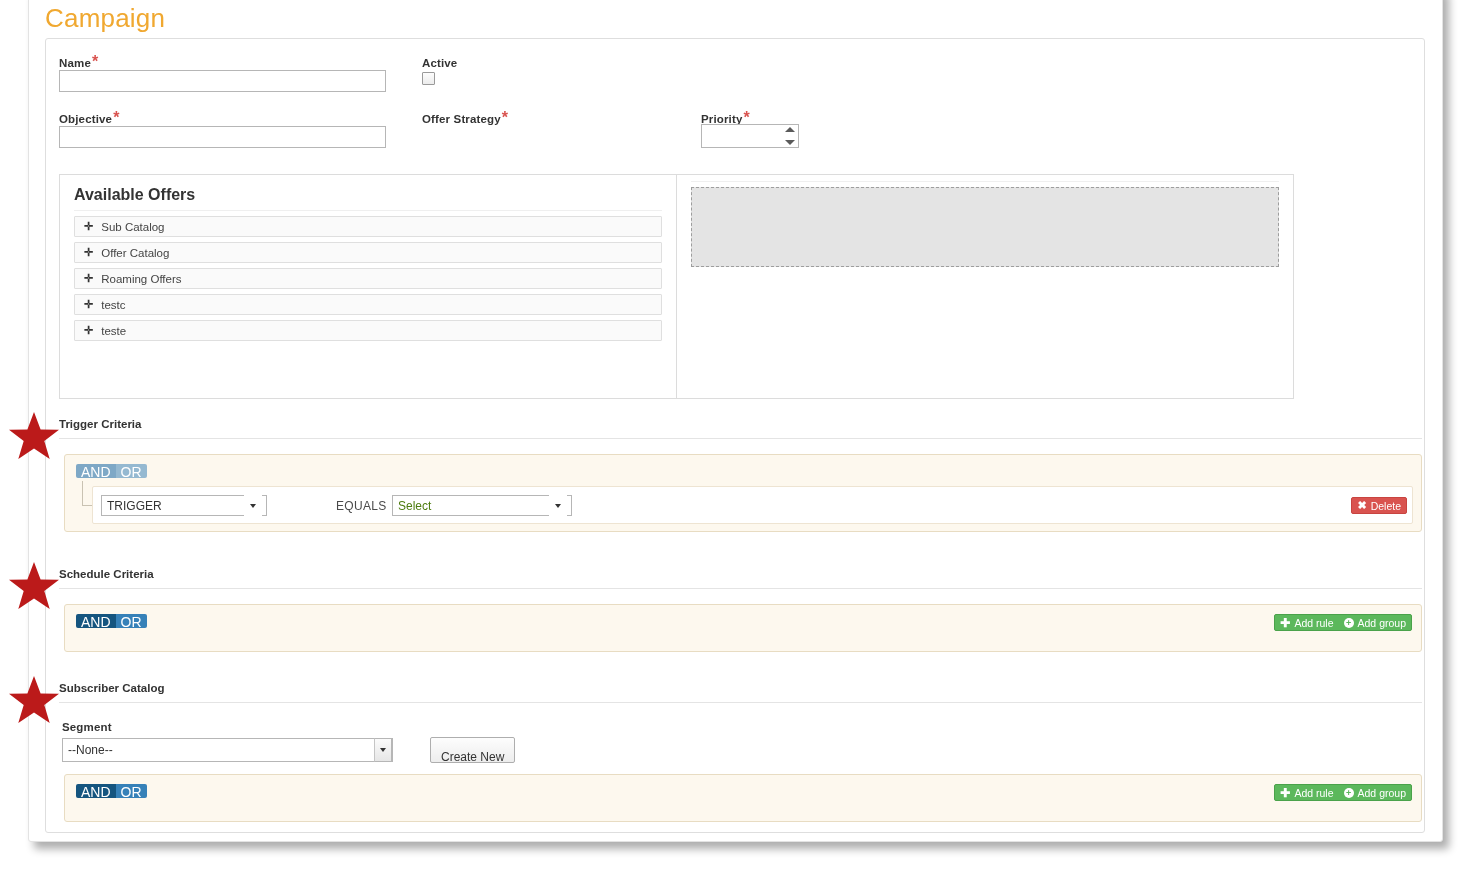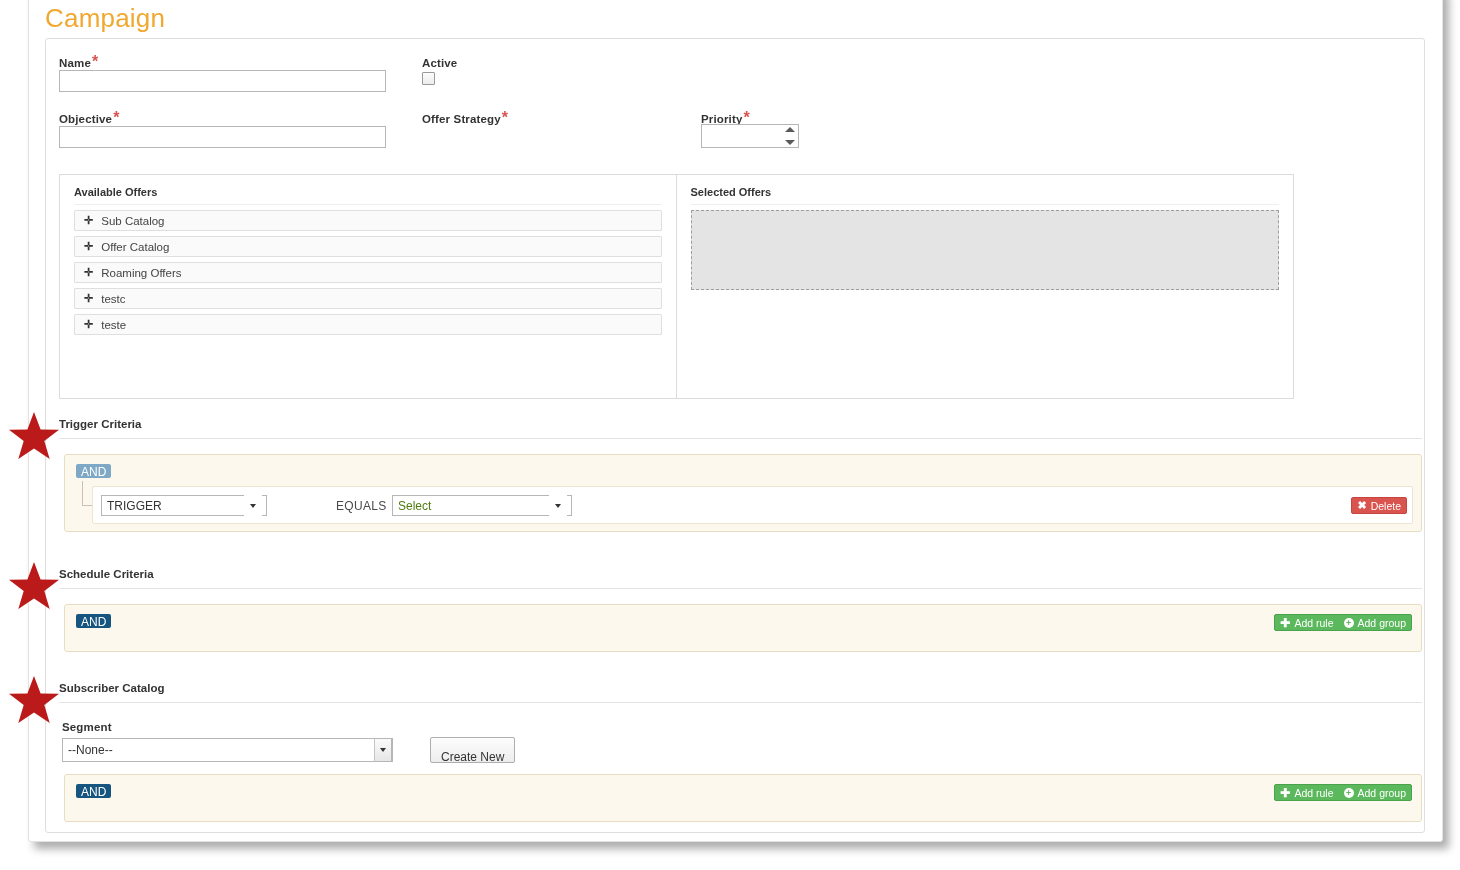--- a/index.html
+++ b/index.html
@@ -112,21 +112,21 @@
   .dual {
     position: absolute;
     left: 13px; top: 135px;
     width: 1235px; height: 225px;
     border: 1px solid #dcdcdc;
     display: flex;
   }
   .dual-col { position: relative; height: 100%; }
   .dual-left { width: 617px; border-right: 1px solid #dcdcdc; }
   .dual-right { width: 617px; }
-  .dual-hd { font-size: 11px; font-weight: bold; color: #333; padding: 11px 0 0 14px; }
+  .dual-hd { font-size: 16px; font-weight: bold; color: #333; padding: 11px 0 0 14px; }
   .dual-rule { margin: 6px 14px 0 14px; border-top: 1px solid #efefef; }
   .offer-list { padding: 5px 14px 0 14px; }
   .offer-item {
     border: 1px solid #dfdfdf;
     background: #fafafa;
     height: 21px;
     margin-bottom: 5px;
     font-size: 11.5px;
     color: #444;
     display: flex; align-items: center;
@@ -149,24 +149,23 @@
     background: #fdf8ee;
     border: 1px solid #e8dcc2;
     border-radius: 3px;
     position: relative;
   }
   .andor {
     display: inline-flex;
     height: 14px;
     border-radius: 2px;
     overflow: hidden;
-    font-size: 12px;
+    font-size: 14px;
     color: #ffffff;
     line-height: 17px;
-    flex-direction: column;
   }
   .andor span { padding: 0 5px; display:block; }
   .andor .on  { background: #15557f; }
   .andor .off { background: #3681b8; }
   .andor.soft .on  { background: #7ea8c6; }
   .andor.soft .off { background: #95b9d1; }
 
   .rule-row {
     background: #ffffff;
     border: 1px solid #eee4d2;
@@ -295,21 +294,20 @@
           <span>testc</span>
         </div>
         <div class="offer-item">
           <span class="plus">✛</span>
           <span>teste</span>
         </div>
       </div>
     </div>
 
     <div class="dual-col dual-right">
-      <div class="dual-hd">Selected Offers</div>
       <div class="dual-rule"></div>
       <div class="drop-zone"></div>
     </div>
 
   </div>
 
   <div style="position:absolute;left:13px;top:379px;" class="sec-title">Trigger Criteria</div>
   <div class="sec-rule" style="position:absolute;left:13px;top:399px;width:1363px;"></div>
 
   <div class="qb" style="position:absolute;left:18px;top:415px;width:1358px;height:78px;">

